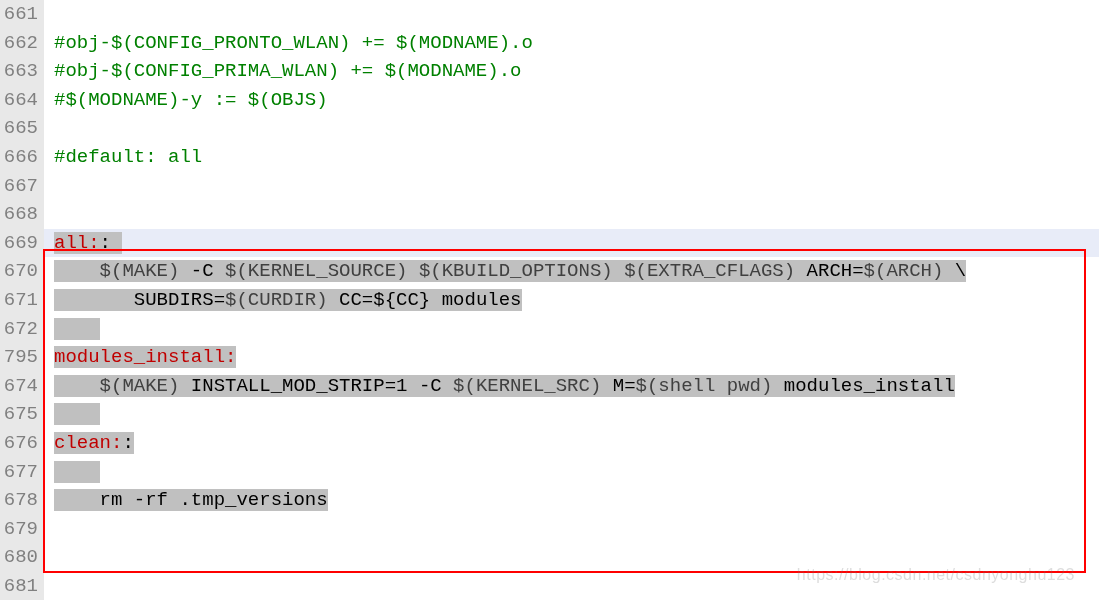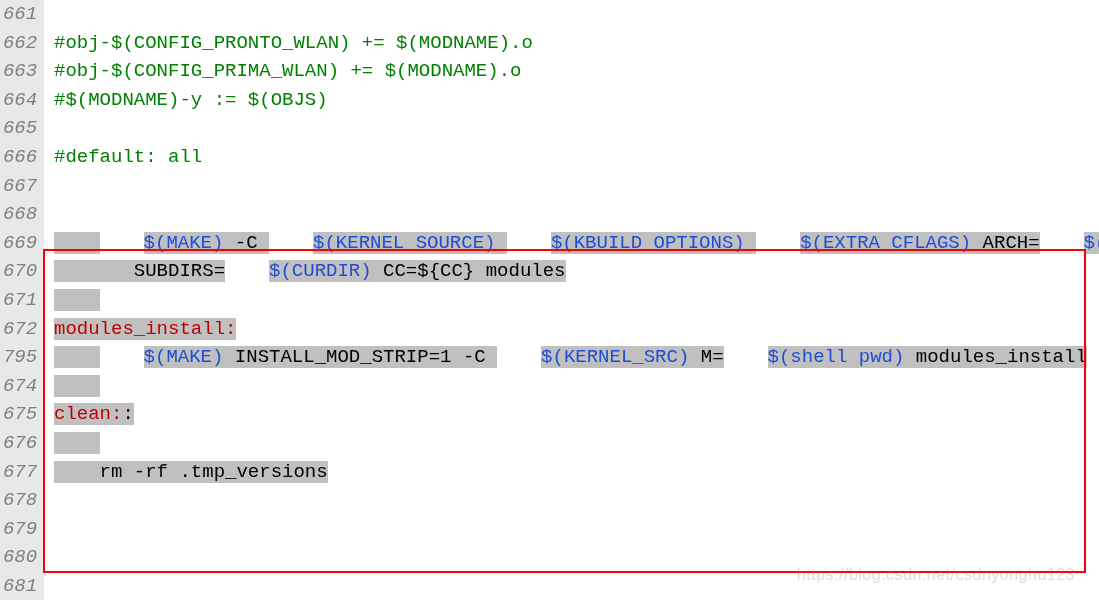--- a/index.html
+++ b/index.html
@@ -9,46 +9,45 @@
       background: #fff;
       position: relative;
       width: 1099px;
       height: 602px;
       overflow: hidden;
     }
     .editor { display: flex; }
     .gutter {
       background: #e8e8e8;
       color: #808080;
-      text-align: center;
+      text-align: right;
       padding: 0 6px 0 2px;
       user-select: none;
       flex: 0 0 auto;
       min-width: 44px;
-      font-style: italic;
     }
     .gutter .lno {
       height: 28.6px;
       line-height: 28.6px;
       font-size: 19px;
     }
     .code {
       flex: 1;
       position: relative;
       padding-left: 10px;
     }
     .line {
       height: 28.6px;
       line-height: 28.6px;
       white-space: pre;
       position: relative;
     }
     .green  { color: #008000; }
     .red    { color: #c00000; }
-    .blue   { color: #1d4ed8; margin-left: 44px; }
+    .blue   { color: #404040; }
     .black  { color: #000000; }
     .curline::before {
       content: "";
       position: absolute;
       left: -10px; right: 0; top: 0; bottom: 0;
       background: #e8ecf8;
       z-index: -1;
     }
     
     .sel { background: #c0c0c0; }
@@ -106,20 +105,21 @@
     </div>
   <div class="code" id="code">
       <div class="line"></div>
       <div class="line"><span class="green">#obj-$(CONFIG_PRONTO_WLAN) += $(MODNAME).o</span></div>
       <div class="line"><span class="green">#obj-$(CONFIG_PRIMA_WLAN) += $(MODNAME).o</span></div>
       <div class="line"><span class="green">#$(MODNAME)-y := $(OBJS)</span></div>
       <div class="line"></div>
       <div class="line"><span class="green">#default: all</span></div>
       <div class="line"></div>
       <div class="line"></div>
+      <div class="line curline"><span class="red sel">all:</span><span class="black sel">: </span></div>
       <div class="line"><span class="selspace"></span><span class="blue sel">$(MAKE)</span><span class="black sel"> -C </span><span class="blue sel">$(KERNEL_SOURCE)</span><span class="black sel"> </span><span class="blue sel">$(KBUILD_OPTIONS)</span><span class="black sel"> </span><span class="blue sel">$(EXTRA_CFLAGS)</span><span class="black sel"> ARCH=</span><span class="blue sel">$(ARCH)</span><span class="black sel"> \</span></div>
       <div class="line"><span class="selspace"></span><span class="black sel">   SUBDIRS=</span><span class="blue sel">$(CURDIR)</span><span class="black sel"> CC=${CC} modules</span></div>
       <div class="line"><span class="selspace"></span></div>
       <div class="line"><span class="red sel">modules_install:</span></div>
       <div class="line"><span class="selspace"></span><span class="blue sel">$(MAKE)</span><span class="black sel"> INSTALL_MOD_STRIP=1 -C </span><span class="blue sel">$(KERNEL_SRC)</span><span class="black sel"> M=</span><span class="blue sel">$(shell pwd)</span><span class="black sel"> modules_install</span></div>
       <div class="line"><span class="selspace"></span></div>
       <div class="line"><span class="red sel">clean:</span><span class="black sel">:</span></div>
       <div class="line"><span class="selspace"></span></div>
       <div class="line"><span class="selspace"></span><span class="black sel">rm -rf .tmp_versions</span></div>
       <div class="line"></div>

